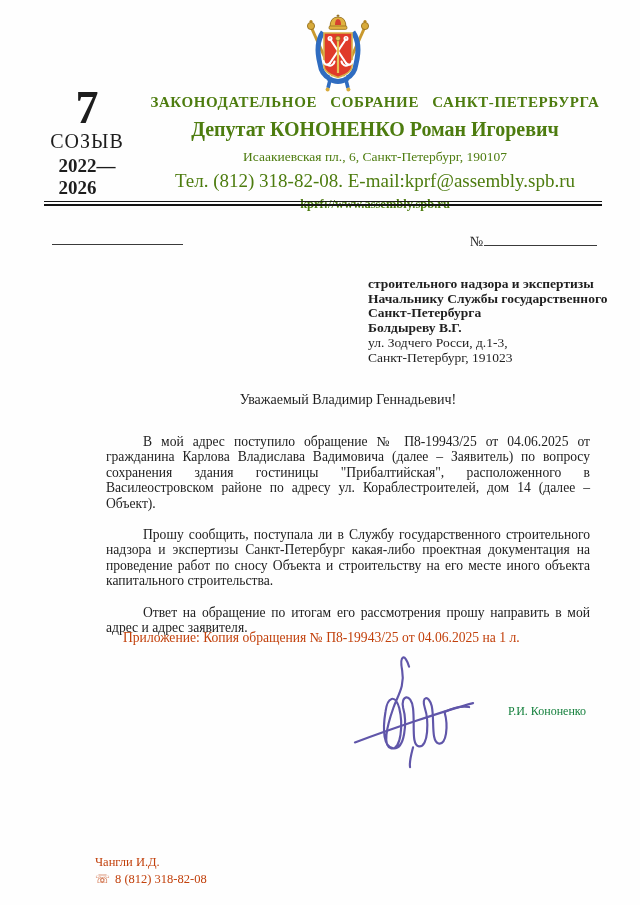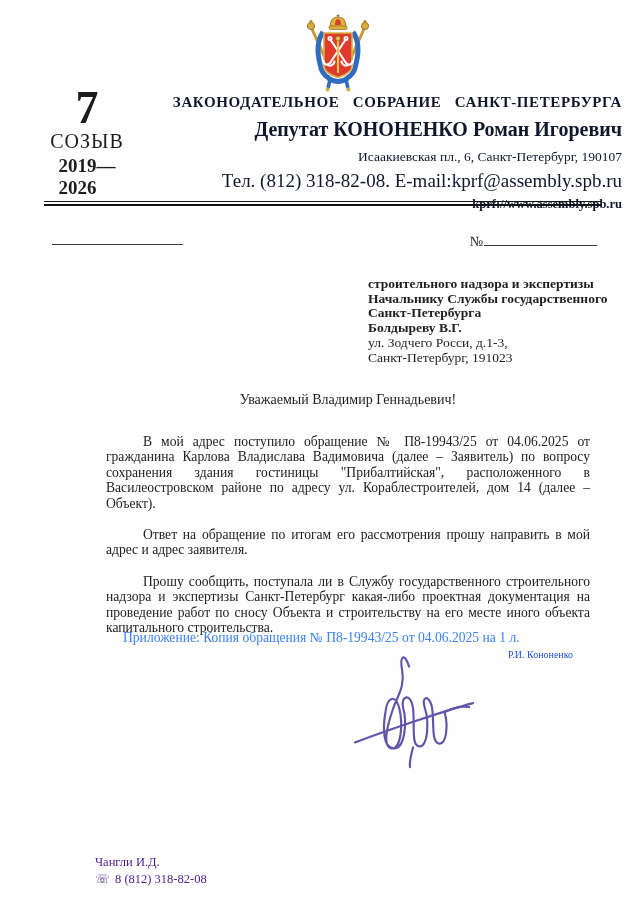--- a/index.html
+++ b/index.html
@@ -11,47 +11,47 @@
     font-family:"Liberation Serif","DejaVu Serif",serif;
     color:#222;
     overflow:hidden;
   }
   
   .crest{position:absolute;left:297px;top:14px;width:82px;height:80px;}
   .convocation{position:absolute;left:44px;top:86px;width:86px;text-align:center;color:#1d1d1d;}
   .conv-number{font-size:46px;font-weight:bold;line-height:0.95;}
   .conv-label{font-size:20px;letter-spacing:1px;margin-top:0;}
   .conv-years{display:inline-block;text-align:left;font-size:19px;font-weight:bold;line-height:1.15;margin-top:2px;}
-  .org-head{position:absolute;left:128px;top:94px;width:494px;text-align:right;color:#0f172a;}
+  .org-head{position:absolute;left:128px;top:94px;width:494px;text-align:center;color:#4d7c0f;}
   .org-name{font-size:15px;font-weight:bold;letter-spacing:.6px;word-spacing:9px;}
   .org-deputy{font-size:20px;font-weight:bold;margin-top:7px;}
   .org-address{font-size:13.5px;margin-top:8px;}
   .org-contacts{font-size:19px;margin-top:5px;}
   .org-site{font-size:12.5px;font-weight:bold;margin-top:5px;}
   .header-divider{
     position:absolute;left:44px;right:38px;top:201px;height:2px;
     border-top:1.5px solid #151515;border-bottom:2.5px solid #151515;
   }
   
   .date-blank{position:absolute;left:52px;top:230px;width:131px;height:14px;border-bottom:1.6px solid #3a3a3a;}
   .ref{position:absolute;left:470px;top:233px;font-size:14px;color:#2a2a2a;}
   .ref-line{display:inline-block;width:113px;height:12px;border-bottom:1.6px solid #3a3a3a;margin-left:1px;}
   
   .recipient{position:absolute;left:368px;top:277px;font-size:13.5px;line-height:14.7px;color:#1f1f1f;}
   .recipient .b{font-weight:bold;}
   
   .salutation{position:absolute;left:90px;top:392px;width:516px;text-align:center;font-weight:normal;font-size:14px;color:#1d1d1d;}
   .letter-body{position:absolute;left:90px;top:418px;width:516px;font-size:13.6px;line-height:15.4px;text-align:justify;color:#212121;}
   .letter-body p{margin:16px;text-indent:37px;}
-  .attachment{position:absolute;left:90px;top:630px;width:516px;font-size:13.6px;text-indent:33px;color:#3b82f6;}
+  .attachment{position:absolute;left:90px;top:630px;width:516px;font-size:13.6px;text-indent:33px;color:#c2410c;}
   
   .sig-scrawl{position:absolute;left:350px;top:650px;width:128px;height:120px;}
-  .sig-name{position:absolute;left:508px;top:649px;font-size:10px;color:#1d4ed8;}
+  .sig-name{position:absolute;left:508px;top:704px;font-size:12px;color:#15803d;}
   
-  .footer{position:absolute;left:95px;top:854px;font-size:12.5px;line-height:16.5px;color:#4c1d95;}
+  .footer{position:absolute;left:95px;top:854px;font-size:12.5px;line-height:16.5px;color:#c2410c;}
   .phone-icon{font-size:12px;margin-right:5px;}
 </style>
 </head>
 <body>
 
 <div class="page">
 
   <div class="crest">
     <svg viewBox="0 0 82 80" width="82" height="80" xmlns="http://www.w3.org/2000/svg">
 
@@ -91,21 +91,21 @@
 
       <path d="M41 26 V59" stroke="#e8c254" stroke-width="2.2"></path>
       <circle cx="41" cy="24.5" r="2.4" fill="#e8c254" stroke="#8a6514" stroke-width="0.7"></circle>
     </svg>
   </div>
 
   <div class="convocation">
     <div class="conv-number">7</div>
     <div class="conv-label">СОЗЫВ</div>
     <div class="conv-years">
-      <div>2019—</div>
+      <div>2022—</div>
       <div>2026</div>
     </div>
   </div>
 
   <div class="org-head">
     <div class="org-name">ЗАКОНОДАТЕЛЬНОЕ СОБРАНИЕ САНКТ-ПЕТЕРБУРГА</div>
     <div class="org-deputy">Депутат КОНОНЕНКО Роман Игоревич</div>
     <div class="org-address">Исаакиевская пл., 6, Санкт-Петербург, 190107</div>
     <div class="org-contacts">Тел. (812) 318-82-08. E-mail:kprf@assembly.spb.ru</div>
     <div class="org-site">kprf://www.assembly.spb.ru</div>
@@ -124,22 +124,22 @@
     <div class="b">Санкт-Петербурга</div>
     <div class="b">Болдыреву  В.Г.</div>
     <div>ул. Зодчего Росси, д.1-3,</div>
     <div>Санкт-Петербург, 191023</div>
   </div>
 
   <div class="salutation">Уважаемый Владимир Геннадьевич!</div>
 
   <div class="letter-body">
     <p>В мой адрес поступило обращение № П8-19943/25 от 04.06.2025 от гражданина Карлова Владислава Вадимовича (далее – Заявитель) по вопросу сохранения здания гостиницы "Прибалтийская", расположенного в Василеостровском районе по адресу ул. Кораблестроителей, дом 14 (далее – Объект).</p>
+    <p>Прошу сообщить, поступала ли в Службу государственного строительного надзора и экспертизы Санкт-Петербург какая-либо проектная документация на проведение работ по сносу Объекта и строительству на его месте иного объекта капитального строительства.</p>
     <p>Ответ на обращение по итогам его рассмотрения прошу направить в мой адрес и адрес заявителя.</p>
-    <p>Прошу сообщить, поступала ли в Службу государственного строительного надзора и экспертизы Санкт-Петербург какая-либо проектная документация на проведение работ по сносу Объекта и строительству на его месте иного объекта капитального строительства.</p>
   </div>
 
   <div class="attachment">Приложение: Копия обращения № П8-19943/25 от 04.06.2025 на 1 л.</div>
 
   <div class="sig-scrawl">
     <svg viewBox="0 0 130 120" width="128" height="120" xmlns="http://www.w3.org/2000/svg">
       <g stroke="#4b3f9e" stroke-width="2.2" fill="none" stroke-linecap="round" opacity="0.88">
         <path d="M60 16 C56 2 50 4 53 20 C56 36 48 46 44 58 C37 78 33 97 42 99 C52 101 54 74 50 58 C46 44 38 46 36 62 C33 80 34 98 44 99 C56 100 58 72 54 58 C51 45 62 42 64 58 C66 74 62 96 70 97 C80 98 80 70 76 58 C72 46 80 44 83 56 C86 70 82 92 90 94 C98 96 100 76 96 62"></path>
         <path d="M5 93 C40 80 98 60 125 53"></path>
         <path d="M96 62 C104 58 114 56 121 57"></path>

